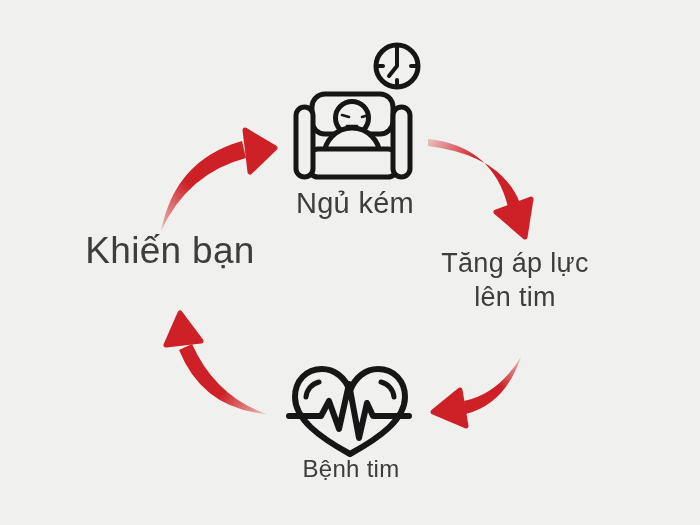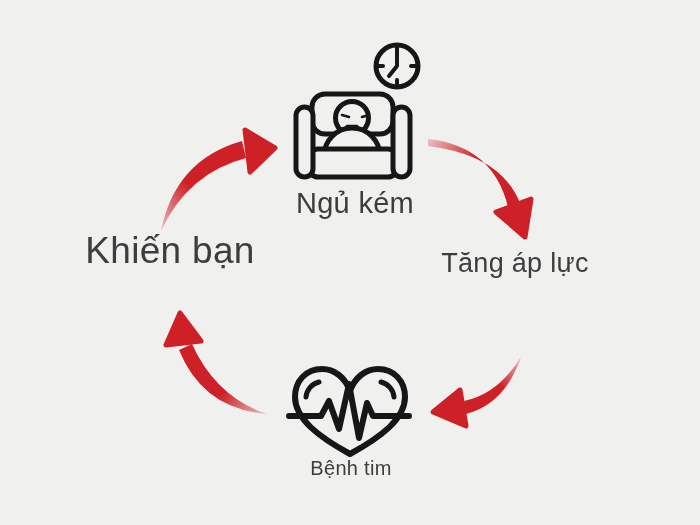--- a/index.html
+++ b/index.html
@@ -22,21 +22,21 @@
   }
   .label {
     position: absolute;
     color: var(--text, #3d3d3d);
     text-align: center;
     font-weight: 500;
     letter-spacing: 0.3px;
   }
   .label-top    { left: 265px; top: 186px; width: 180px; font-size: 29px; line-height: 34px; }
   .label-right  { left: 415px; top: 246px; width: 200px; font-size: 27px; line-height: 34px; }
-  .label-bottom { left: 271px; top: 452px; width: 160px; font-size: 20px; line-height: 33px; }
+  .label-bottom { left: 271px; top: 452px; width: 160px; font-size: 24px; line-height: 33px; }
   .label-left   { left:  70px; top: 233px; width: 200px; font-size: 37px; line-height: 36px; }
 </style>
 </head>
 <body>
 
 <div class="stage">
 
   <svg class="gfx" viewBox="0 0 700 525" aria-hidden="true">
     <defs>
       <linearGradient id="fade1" gradientUnits="userSpaceOnUse" x1="161" y1="231" x2="243" y2="150">
@@ -102,20 +102,21 @@
       <polyline points="289,416 321,416 329,401 339,429 349,384 359,438 367,403 373,416 409,416" stroke-width="6"></polyline>
     </g>
   </svg>
 
   <div class="label label-top">
     <span>Ngủ kém</span>
   </div>
 
   <div class="label label-right">
     <div>Tăng áp lực</div>
+    <div>lên tim</div>
   </div>
 
   <div class="label label-bottom">
     <span>Bệnh tim</span>
   </div>
 
   <div class="label label-left">
     <div>Khiến bạn</div>
   </div>
 

